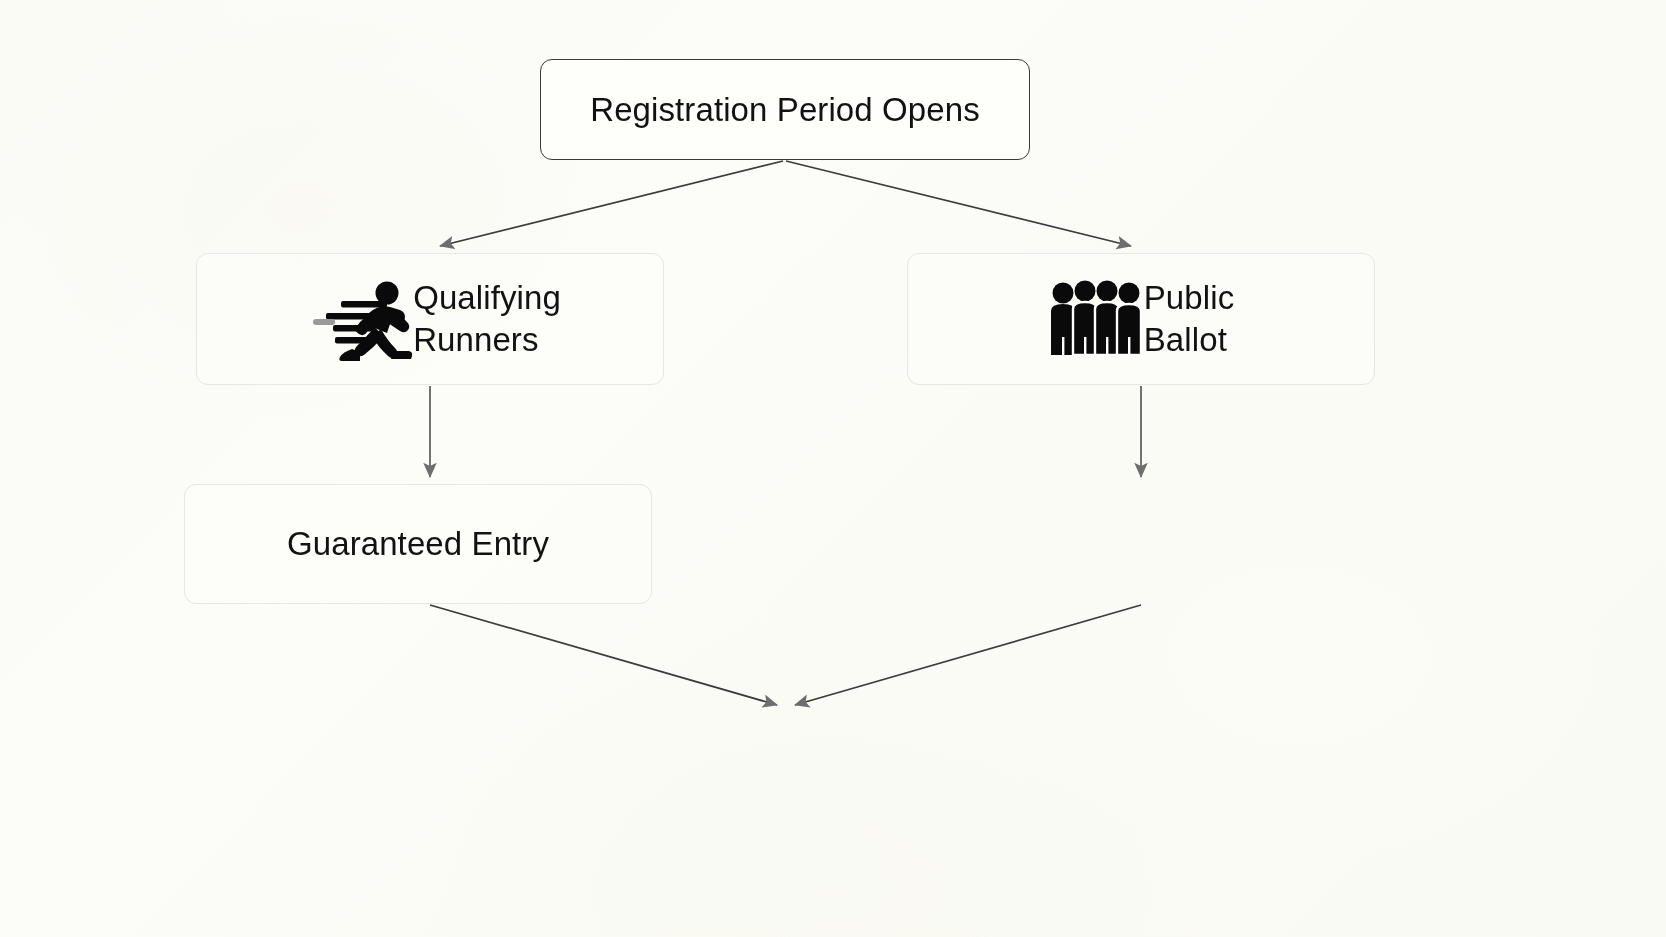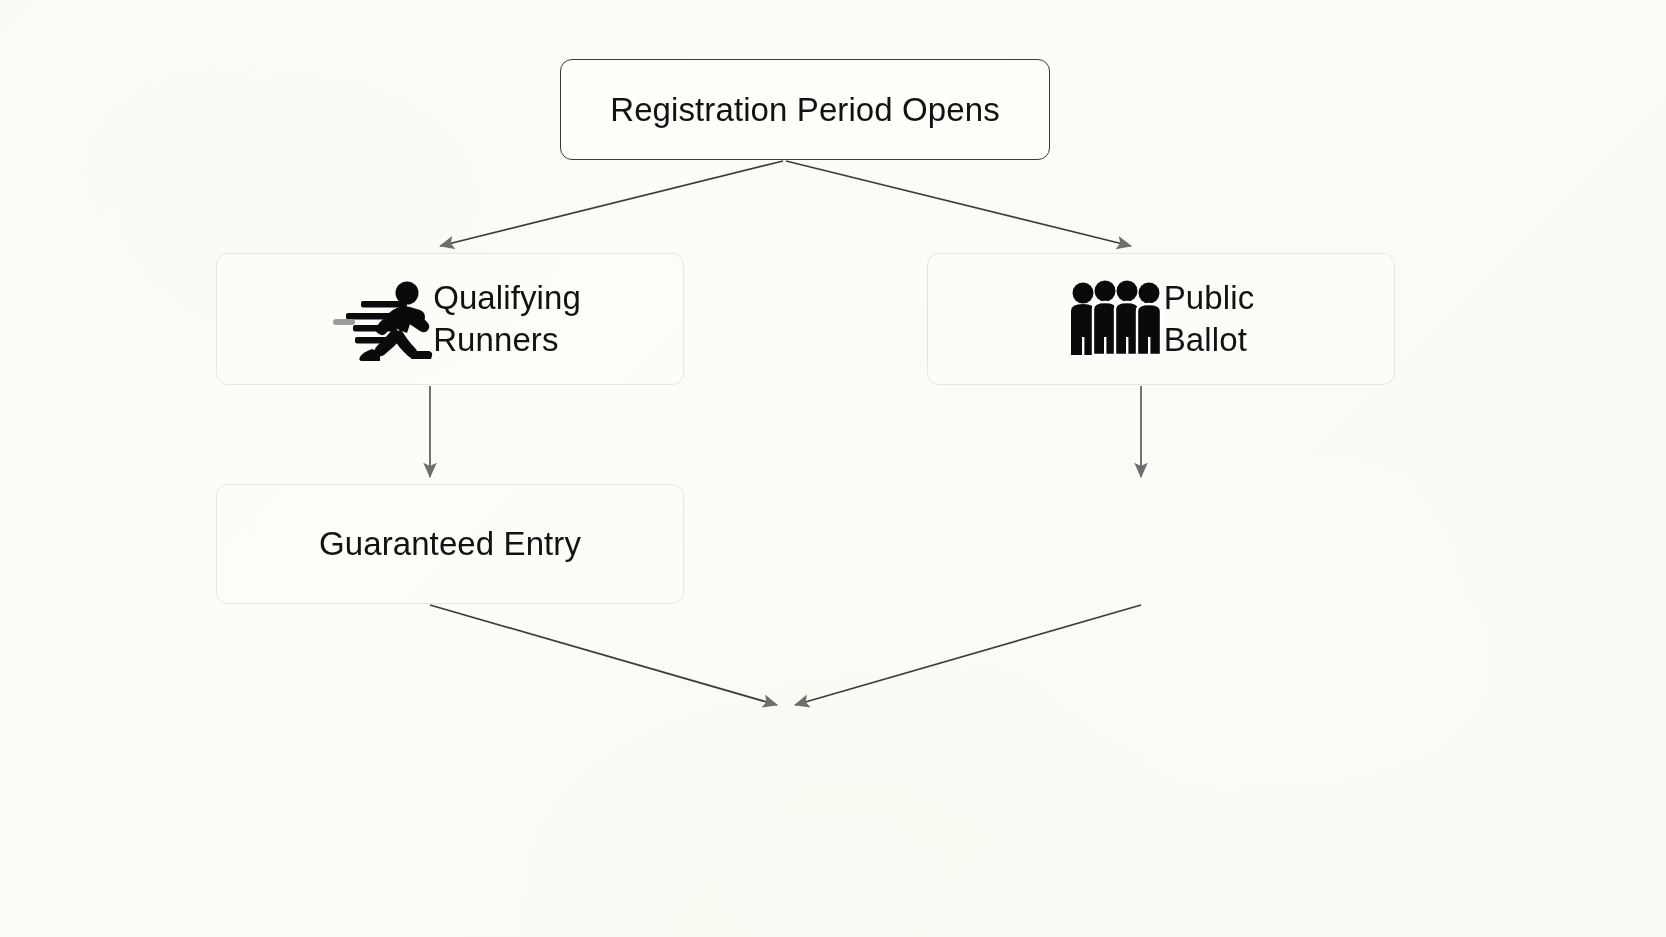--- a/index.html
+++ b/index.html
@@ -37,21 +37,20 @@
   .node {
     position: absolute;
     box-sizing: border-box;
     background: rgba(253,253,250,0.72);
     border-radius: 12px;
     display: flex;
     align-items: center;
     justify-content: center;
     text-align: center;
     color: #121212;
-    margin-left: 20px;
   }
   .node.strong {
     border: 1.6px solid #3a3a3a;
     background: rgba(254,254,252,0.86);
   }
   .node.faint {
     border: 1.4px solid #e6e6e2;
     background: rgba(253,253,250,0.55);
   }
   .node-label {
@@ -73,21 +72,21 @@
     flex: 0 0 auto;
     display: flex;
     align-items: center;
     justify-content: center;
   }
 
   
   #node-registration { left: 540px;  top: 59px;  width: 490px; height: 101px; }
   #node-qualifying   { left: 196px;  top: 253px; width: 468px; height: 132px; }
   #node-ballot       { left: 907px;  top: 253px; width: 468px; height: 132px; }
-  #node-guaranteed   { left: 196px;  top: 484px; width: 468px; height: 120px; }
+  #node-guaranteed   { left: 184px;  top: 484px; width: 468px; height: 120px; }
   #node-lottery      { left: 907px;  top: 484px; width: 468px; height: 120px; }
   #node-payment      { left: 540px;  top: 711px; width: 490px; height: 101px; }
 </style>
 </head>
 <body>
 
 <div id="canvas">
 
   <svg id="edges" viewBox="0 0 1666 937">
     <defs>

